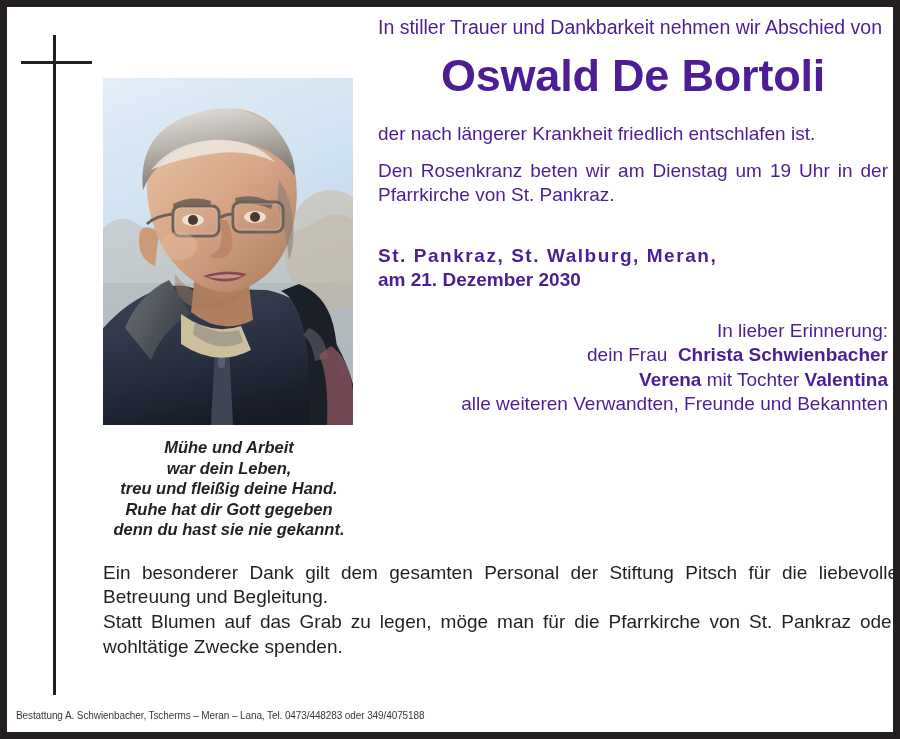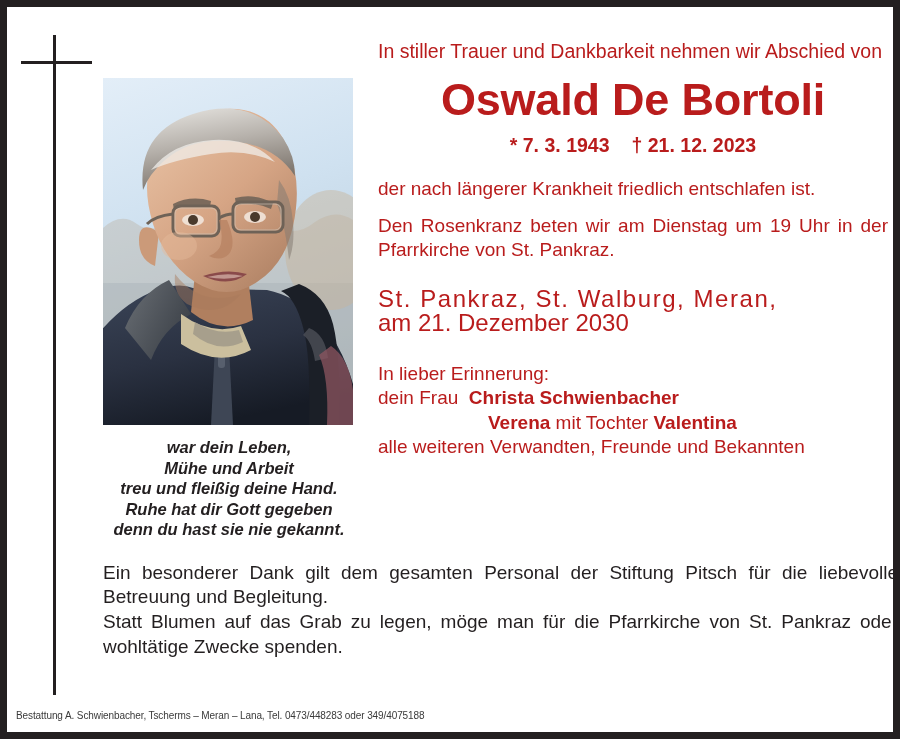--- a/index.html
+++ b/index.html
@@ -79,23 +79,23 @@
     font-size: 16.5px;
     line-height: 20.5px;
     color: #231f20;
   }
   .poem div { white-space: nowrap; }
 
   
   .rightcol {
     position: absolute;
     left: 371px;
-    top: 32px;
+    top: 8px;
     width: 510px;
-    color: #b91c1c;
+    color: #4c1d95;
   }
 
   .intro {
     font-size: 19.5px;
     line-height: 25px;
     text-align: left;
   }
 
   .name {
     margin-top: 10px;
@@ -121,30 +121,32 @@
     text-align: justify;
     text-justify: inter-word;
   }
   .para.nojust { text-align: left; }
 
   .p-death   { margin-top: 20px; }
   .p-service { margin-top: 13px; }
   .p-rosary  { margin-top: 13px; }
 
   .places {
-    margin-top: 24px;
-    font-size: 24px;
+    margin-top: 36px;
+    font-size: 19px;
     line-height: 24.5px;
+    font-weight: bold;
   }
   .places .l1 { letter-spacing: 1.55px; }
 
   .memory {
     margin-top: 26px;
     font-size: 19px;
     line-height: 24.5px;
+    text-align: right;
   }
   .memory .m-line2 { white-space: nowrap; }
   .memory .m-line3 { padding-left: 110px; white-space: nowrap; }
   .memory b { font-weight: 700; }
 
   
   .bottom {
     position: absolute;
     left: 96px;
     top: 554px;
@@ -264,36 +266,33 @@
         <path d="M100 198 q24 -8 44 -2 q-18 14 -44 2 Z" fill="#8a4a4a"></path>
         <path d="M104 199 q20 -5 36 -1 q-16 5 -36 1 Z" fill="#d8b7ad" opacity="0.7"></path>
 
         <path d="M72 196 q26 34 66 20 q-22 26 -54 10 q-14 -10 -12 -30 Z" fill="#a97a5c" opacity="0.45"></path>
 
         <ellipse cx="76" cy="168" rx="18" ry="14" fill="#e4bb9c" opacity="0.45"></ellipse>
       </svg>
     </div>
 
     <div class="poem">
+      <div>Mühe und Arbeit</div>
       <div>war dein Leben,</div>
-      <div>Mühe und Arbeit</div>
       <div>treu und fleißig deine Hand.</div>
       <div>Ruhe hat dir Gott gegeben</div>
       <div>denn du hast sie nie gekannt.</div>
     </div>
 
     <div class="rightcol">
 
       <div class="intro">In stiller Trauer und Dankbarkeit nehmen wir Abschied von</div>
 
       <div class="name">Oswald De Bortoli</div>
 
-      <div class="dates">
-        <span>* 7. 3. 1943</span><span class="gap"></span><span>† 21. 12. 2023</span>
-      </div>
 
       <div class="para nojust p-death">der nach längerer Krankheit friedlich entschlafen ist.</div>
 
 
       <div class="para p-rosary">Den Rosenkranz beten wir am Dienstag um 19 Uhr in der Pfarrkirche von St. Pankraz.</div>
 
       <div class="places">
         <div class="l1">St. Pankraz, St. Walburg, Meran,</div>
         <div>am 21. Dezember 2030</div>
       </div>

